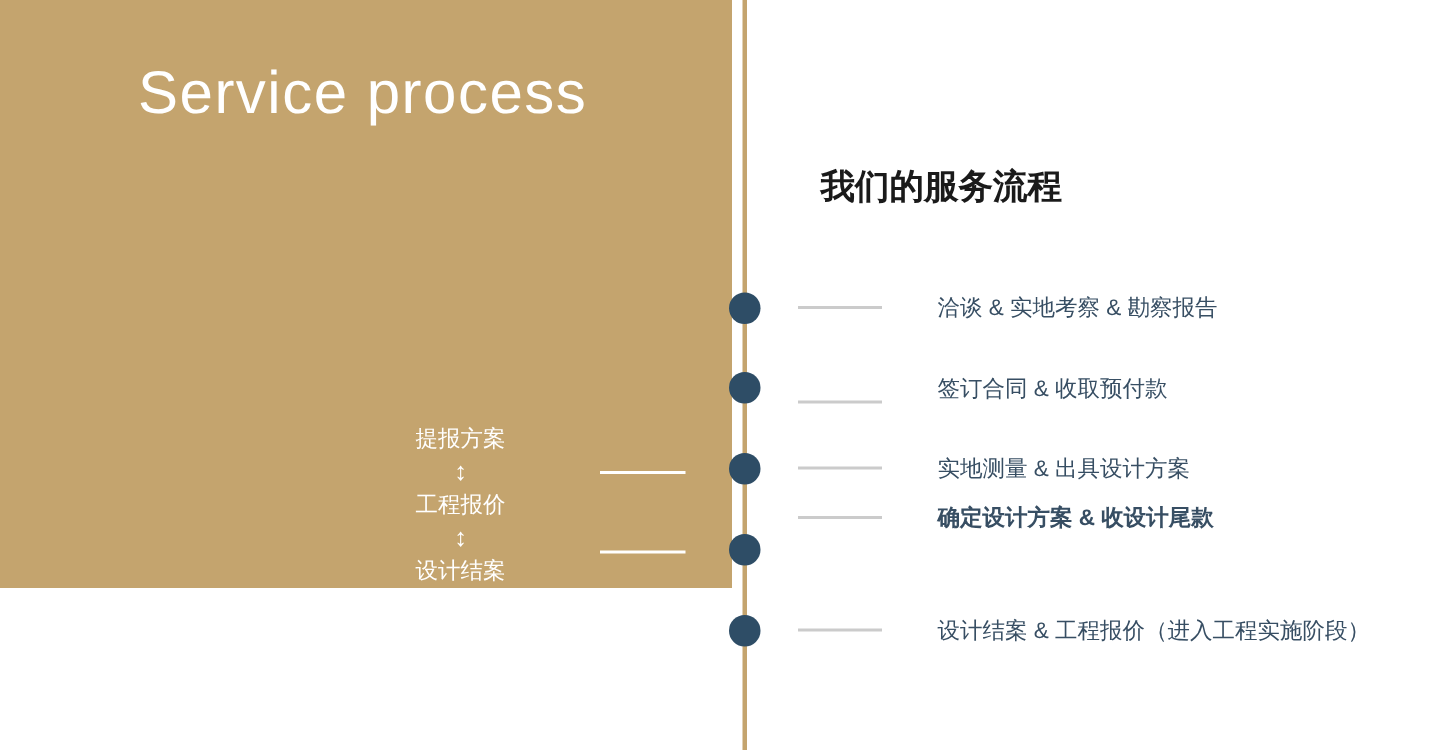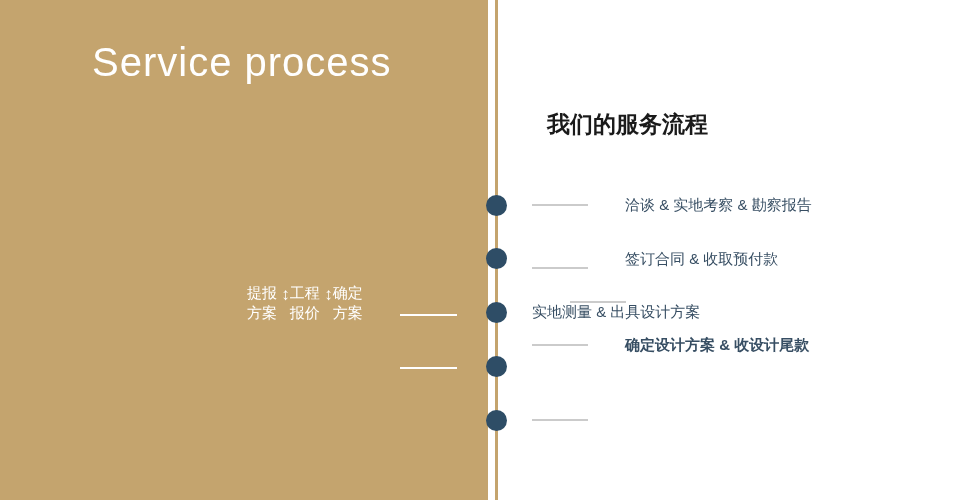--- a/index.html
+++ b/index.html
@@ -14,21 +14,21 @@
     height: 500px;
     background: #ffffff;
     overflow: hidden;
   }
   
   .gold-panel {
     position: absolute;
     left: 0;
     top: 0;
     width: 488px;
-    height: 500px;
+    height: 392px;
     background: #c4a46e;
   }
   
   .vline {
     position: absolute;
     left: 495px;
     top: 0;
     width: 3px;
     height: 500px;
     background: #c4a46e;
@@ -43,21 +43,22 @@
     font-weight: 300;
     letter-spacing: 1px;
   }
   
   .mini-flow {
     position: absolute;
     left: 247px;
     top: 283px;
     width: 120px;
     display: flex;
-    flex-direction: row;
+    flex-direction: column;
+    align-items: center;
     color: #ffffff;
   }
   .mini-flow .step {
     font-size: 15px;
     line-height: 20px;
   }
   .mini-flow .arrow {
     font-size: 17px;
     line-height: 24px;
   }
@@ -96,21 +97,21 @@
   .dot-5 { top: 410px; }
   .item-row {
     position: absolute;
     left: 532px;
     height: 22px;
     display: flex;
     align-items: center;
   }
   .row-1 { top: 194px; justify-content: center; }
   .row-2 { top: 247px; align-items: flex-end; }
-  .row-3 { top: 301px; flex-direction: column; }
+  .row-3 { top: 301px; }
   .row-4 { top: 334px; font-weight: bold; }
   .row-5 { top: 409px; }
   .item-row .gray-line {
     width: 56px;
     height: 2px;
     background: #cbcbcb;
     margin-right: 37px;
   }
   .item-row .item-label {
     font-size: 15px;
@@ -124,21 +125,21 @@
 <div class="stage">
 
   <div class="gold-panel">
     <h1 class="page-title">Service process</h1>
 
     <div class="mini-flow">
       <span class="step">提报方案</span>
       <span class="arrow">↕</span>
       <span class="step">工程报价</span>
       <span class="arrow">↕</span>
-      <span class="step">确定方案</span>
+      <span class="step">设计结案</span>
     </div>
 
     <div class="hline hline-1"></div>
     <div class="hline hline-2"></div>
   </div>
 
   <div class="vline"></div>
 
   <div class="timeline-dot dot-1"></div>
   <div class="timeline-dot dot-2"></div>
@@ -159,15 +160,16 @@
   <div class="item-row row-3">
     <span class="gray-line"></span>
     <span class="item-label">实地测量 &amp; 出具设计方案</span>
   </div>
   <div class="item-row row-4">
     <span class="gray-line"></span>
     <span class="item-label">确定设计方案 &amp; 收设计尾款</span>
   </div>
   <div class="item-row row-5">
     <span class="gray-line"></span>
+    <span class="item-label">设计结案 &amp; 工程报价（进入工程实施阶段）</span>
   </div>
 
 </div>
 
 </body></html>

